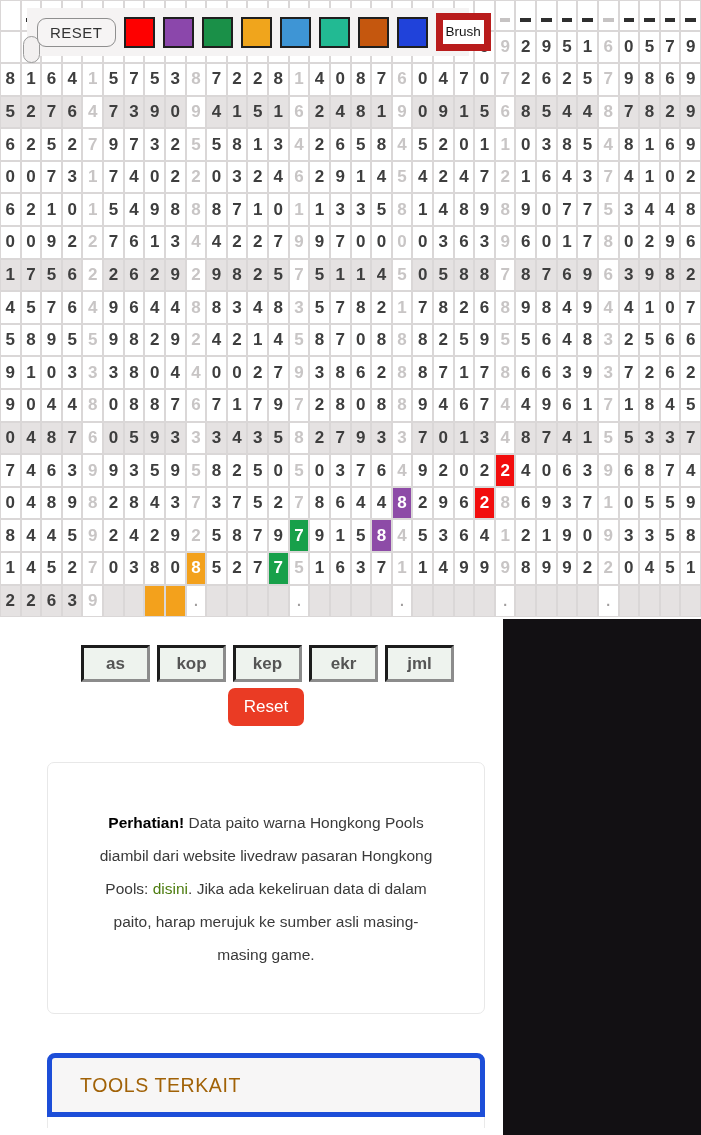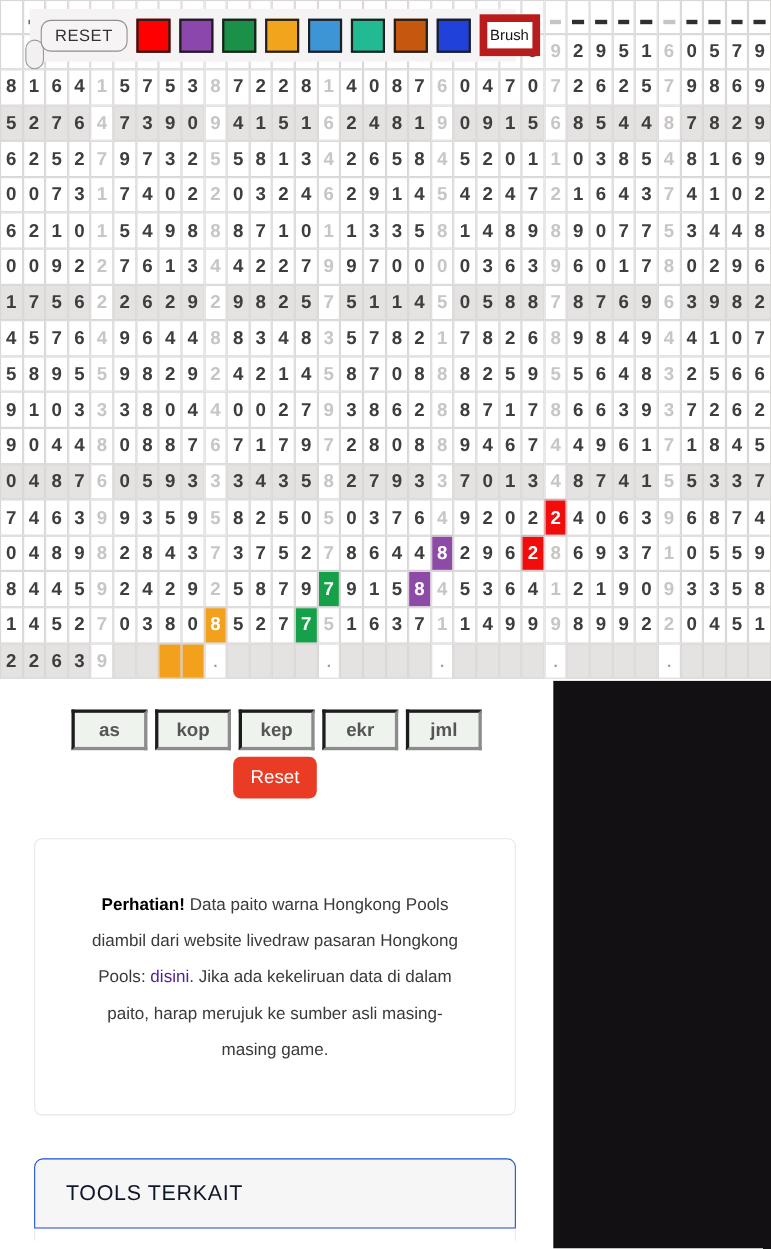--- a/index.html
+++ b/index.html
@@ -31,38 +31,38 @@
              background:#f6f4f4;font-size:15px;color:#333;font-family:inherit;letter-spacing:.5px;}
   .swatches{display:flex;gap:8px;align-items:center;}
   .swatch{width:31px;height:31px;border:2px solid #1f1f1f;box-sizing:border-box;}
   .brush-btn{background:#fff;border:7px solid #b91c1c;color:#141414;font-size:13.5px;
              font-family:inherit;padding:4px 3px;line-height:1.2;}
 
   
   .black-panel{position:absolute;left:503px;top:619px;width:198px;height:516px;background:#121013;}
 
   
-  .bottom{position:absolute;left:30px;top:619px;width:471px;height:516px;}
+  .bottom{position:absolute;left:46px;top:619px;width:471px;height:516px;}
   .filter-row{display:flex;gap:7px;margin:26px 0 0 35px;}
   .fbtn{width:69px;height:37px;background:#eef3ee;border:3px solid;
         border-color:#1c1c1c #8c8c8c #8c8c8c #1c1c1c;box-sizing:border-box;
         font-weight:bold;font-size:17px;color:#555;font-family:inherit;
         display:flex;align-items:center;justify-content:center;}
   .reset-big{display:block;margin:6px 0 0 182px;width:76px;height:38px;background:#ea3b24;
              color:#fff;border:none;border-radius:7px;font-size:17px;font-family:inherit;}
   .note-card{position:absolute;top:143px;left:1px;width:438px;height:252px;border:1px solid #e8e8e8;
              border-radius:7px;background:#fff;box-sizing:border-box;
              display:flex;align-items:center;justify-content:center;}
   .note-text{width:348px;text-align:center;font-size:15.5px;line-height:33px;color:#3a3a3a;}
   .note-text b{color:#000000;}
-  .note-link{color:#4c1d95;text-decoration:none;}
+  .note-link{color:#4d7c0f;text-decoration:none;}
   .tools-card{position:absolute;top:434px;left:1px;width:438px;}
-  .tools-head{height:64px;background:#f7f6f6;border:1px solid #1d4ed8;border-radius:8px 8px 0 0;
+  .tools-head{height:64px;background:#f7f6f6;border:5px solid #1d4ed8;border-radius:8px 8px 0 0;
               box-sizing:border-box;display:flex;align-items:center;padding-left:28px;
-              font-size:19.5px;color:#0f172a;letter-spacing:.6px;}
+              font-size:19.5px;color:#a16207;letter-spacing:.6px;}
   .tools-body{height:11px;background:#fff;border-left:1px solid #eaeaea;border-right:1px solid #eaeaea;}
 </style>
 </head>
 <body>
 
 <div class="stage">
 
   <div class="grid">
       <div class="grow sliver">
         <div class="cell nobar"></div>

